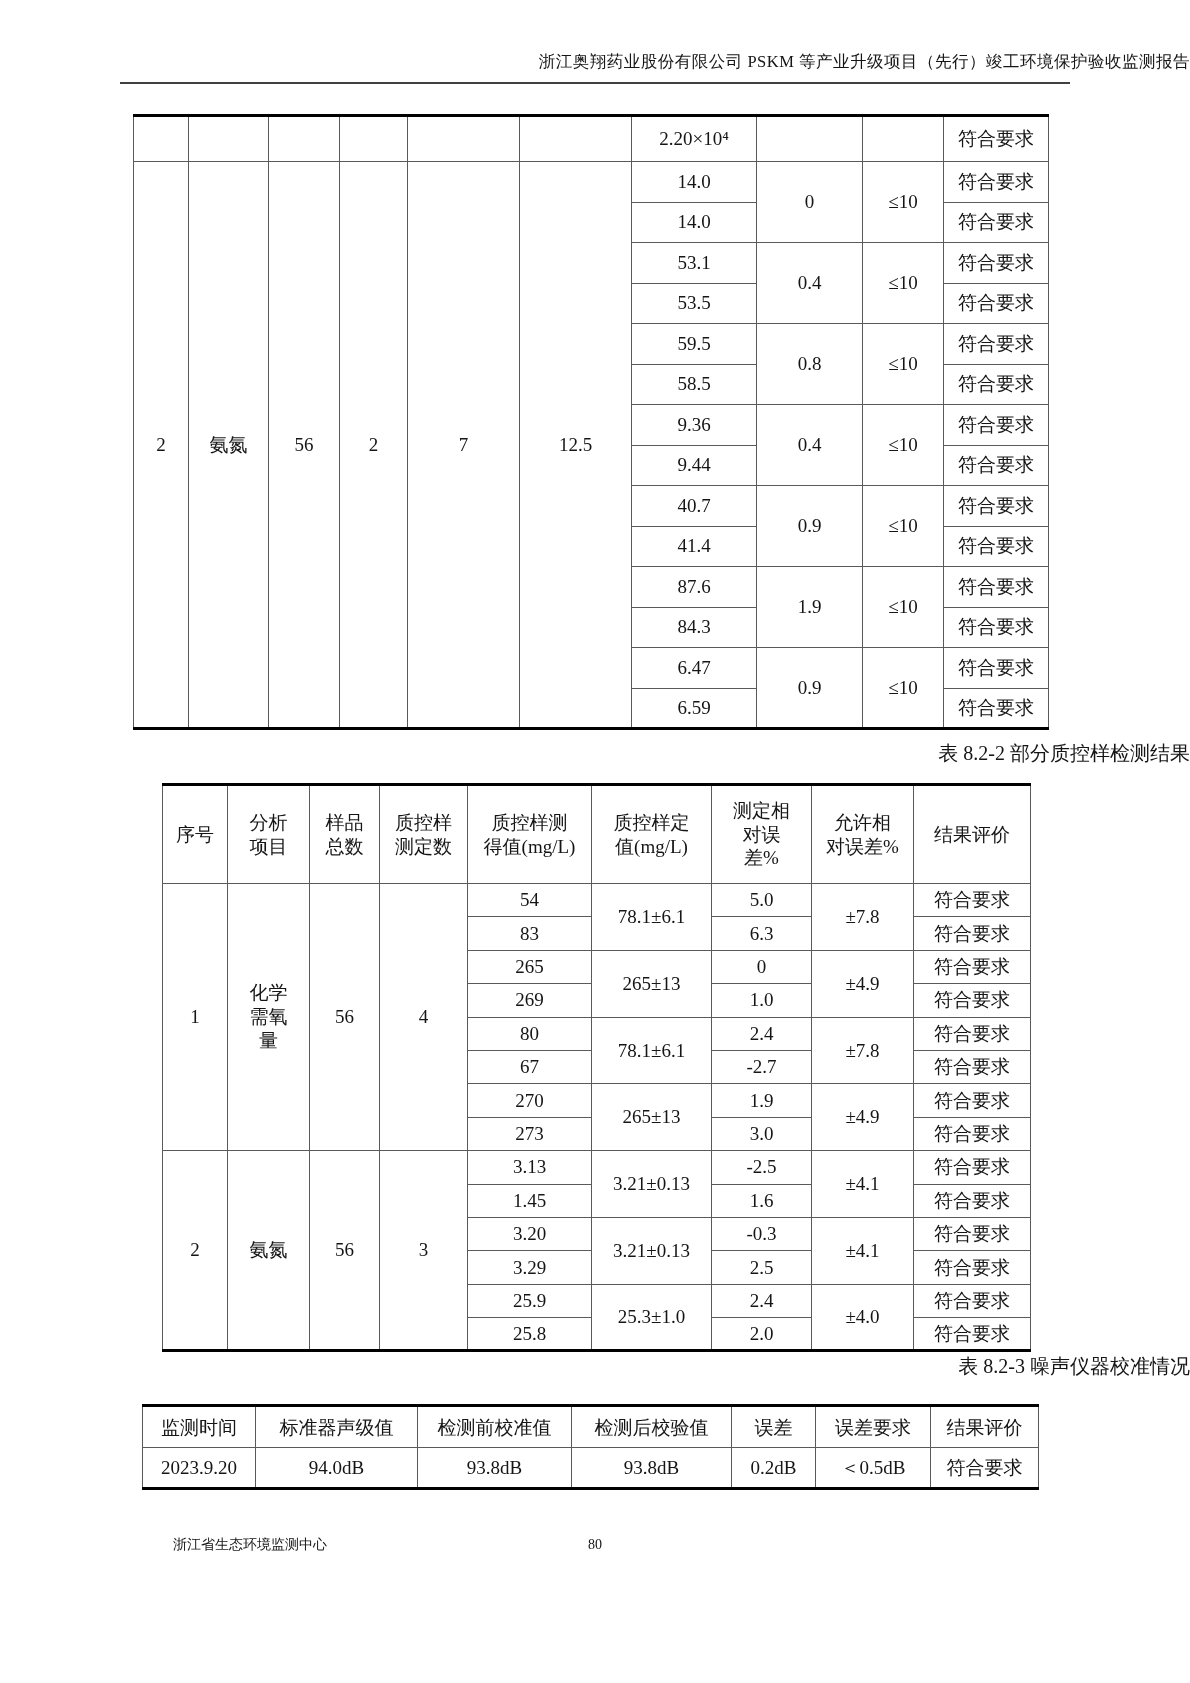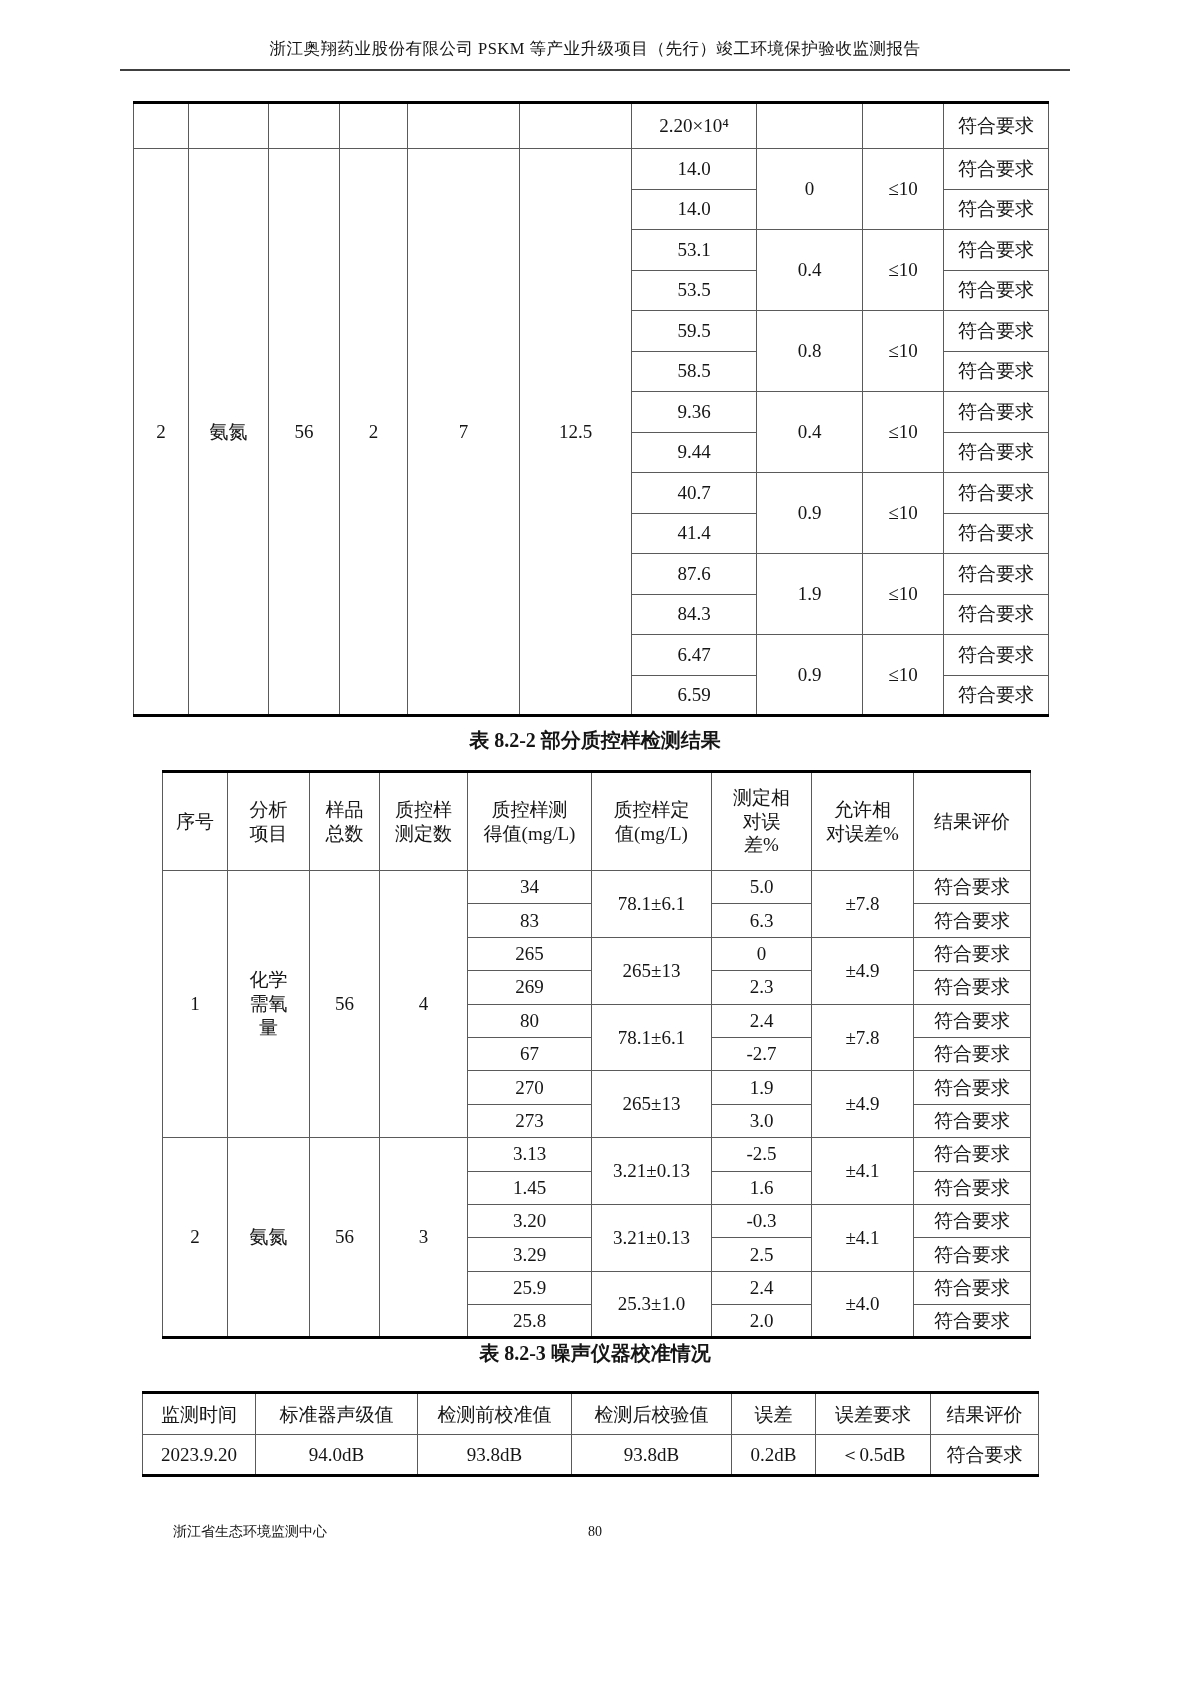--- a/index.html
+++ b/index.html
@@ -1,37 +1,37 @@
 <!DOCTYPE html>
 <html><head>
 <meta charset="utf-8">
 <style>
   html,body{margin:0;padding:0}
   body{
     width:1190px;height:1683px;background:#ffffff;color:#151515;
     font-family:"Liberation Serif","DejaVu Serif",serif;
     position:relative;overflow:hidden;
   }
-  .header-title{padding-top:38px;text-align:center;font-size:16.5px;letter-spacing:.5px;line-height:22px}
+  .header-title{padding-top:51px;text-align:right;font-size:16.5px;letter-spacing:.5px;line-height:22px}
   .header-rule{width:950px;margin:9px auto 0;border-top:2.5px solid #404040;height:0}
   table{border-collapse:collapse;table-layout:fixed;border-top:3px solid #000;border-bottom:3px solid #000}
   td,th{
     border:1px solid #5a5a5a;text-align:center;vertical-align:middle;
     font-size:19px;font-weight:normal;padding:0 2px;white-space:pre-line;overflow:hidden;line-height:1.25;
   }
   #table1{margin:30px 4px 0 133px;width:915px}
   #table1 tr{height:40.5px}
   #table1 tr.carry-row{height:46px}
   #table2{margin:16px 0 0 162px;width:868px}
   #table2 tr{height:33.4px}
   #table2 tr.head-row{height:99px}
   #table3{margin:24px 0 0 142px;width:896px}
   #table3 tr.head-row{height:42px}
   #table3 tr.data-row{height:41px}
-  .table-title{text-align:center;font-size:20px;font-weight:bold;line-height:28px}
+  .table-title{text-align:right;font-size:20px;font-weight:normal;line-height:28px}
   #title2{margin-top:9px}
   #title3{}
   .footer{position:relative;margin-top:44px;font-size:14px;line-height:22px}
   .footer-left{margin-left:173px}
   .footer-page{position:absolute;left:0;right:0;top:0;text-align:center}
 </style>
 </head>
 <body>
 
 <div class="header-title">浙江奥翔药业股份有限公司 PSKM 等产业升级项目（先行）竣工环境保护验收监测报告</div>
@@ -178,41 +178,41 @@
       </tr>
     </thead>
   <tbody id="t2-body">
       <tr>
         <td rowspan="8">1</td>
         <td rowspan="8">化学
 需氧
 量</td>
         <td rowspan="8">56</td>
         <td rowspan="8">4</td>
-        <td>34</td>
+        <td>54</td>
         <td rowspan="2">78.1±6.1</td>
         <td>5.0</td>
         <td rowspan="2">±7.8</td>
         <td>符合要求</td>
       </tr>
       <tr>
         <td>83</td>
         <td>6.3</td>
         <td>符合要求</td>
       </tr>
       <tr>
         <td>265</td>
         <td rowspan="2">265±13</td>
         <td>0</td>
         <td rowspan="2">±4.9</td>
         <td>符合要求</td>
       </tr>
       <tr>
         <td>269</td>
-        <td>2.3</td>
+        <td>1.0</td>
         <td>符合要求</td>
       </tr>
       <tr>
         <td>80</td>
         <td rowspan="2">78.1±6.1</td>
         <td>2.4</td>
         <td rowspan="2">±7.8</td>
         <td>符合要求</td>
       </tr>
       <tr>

